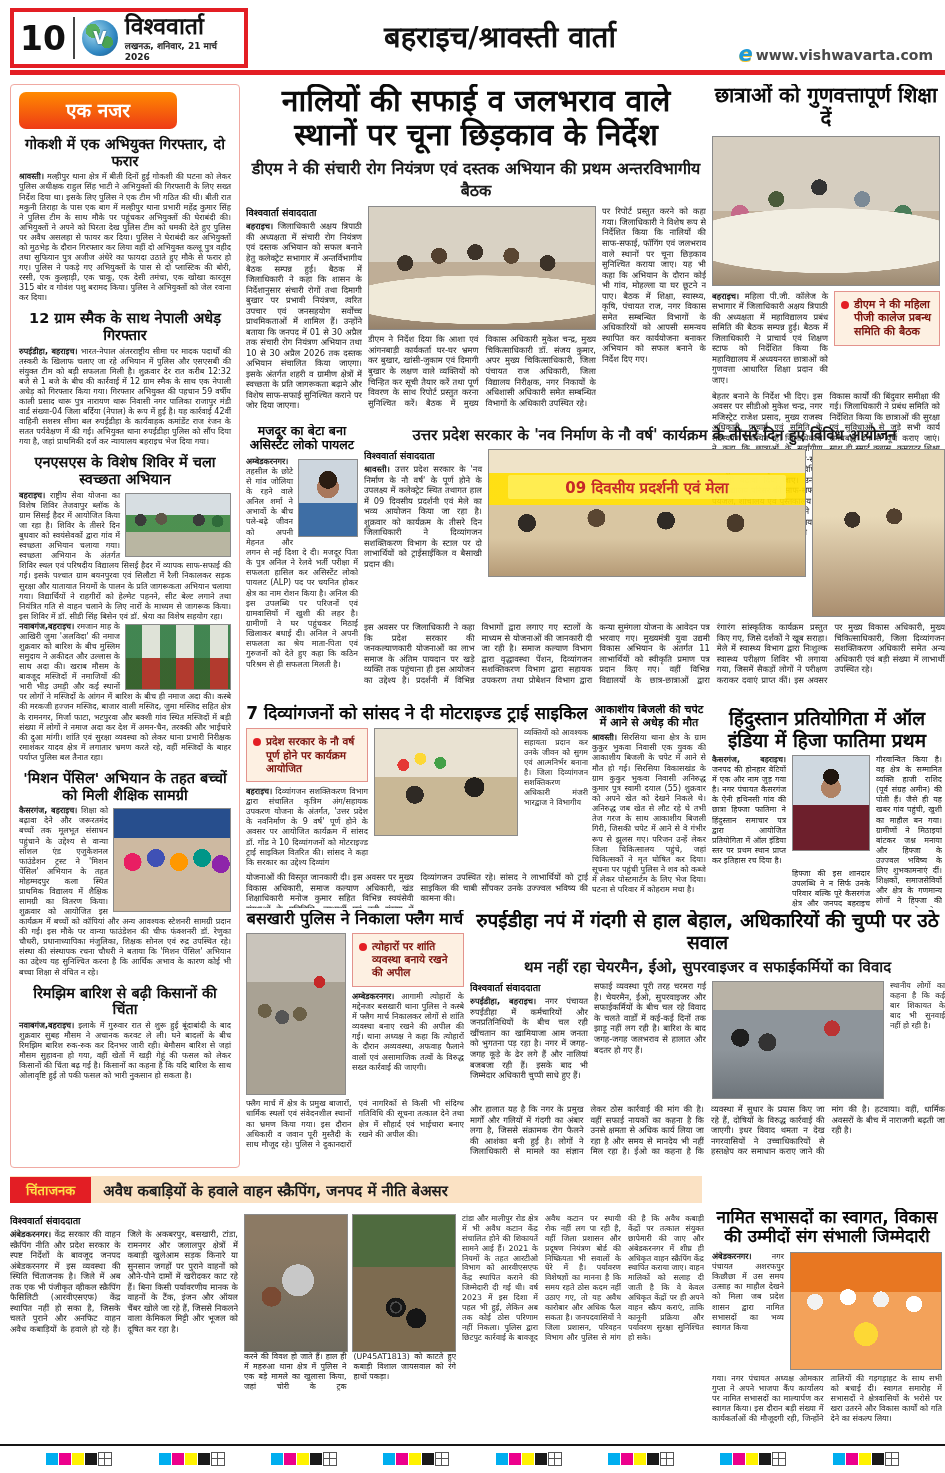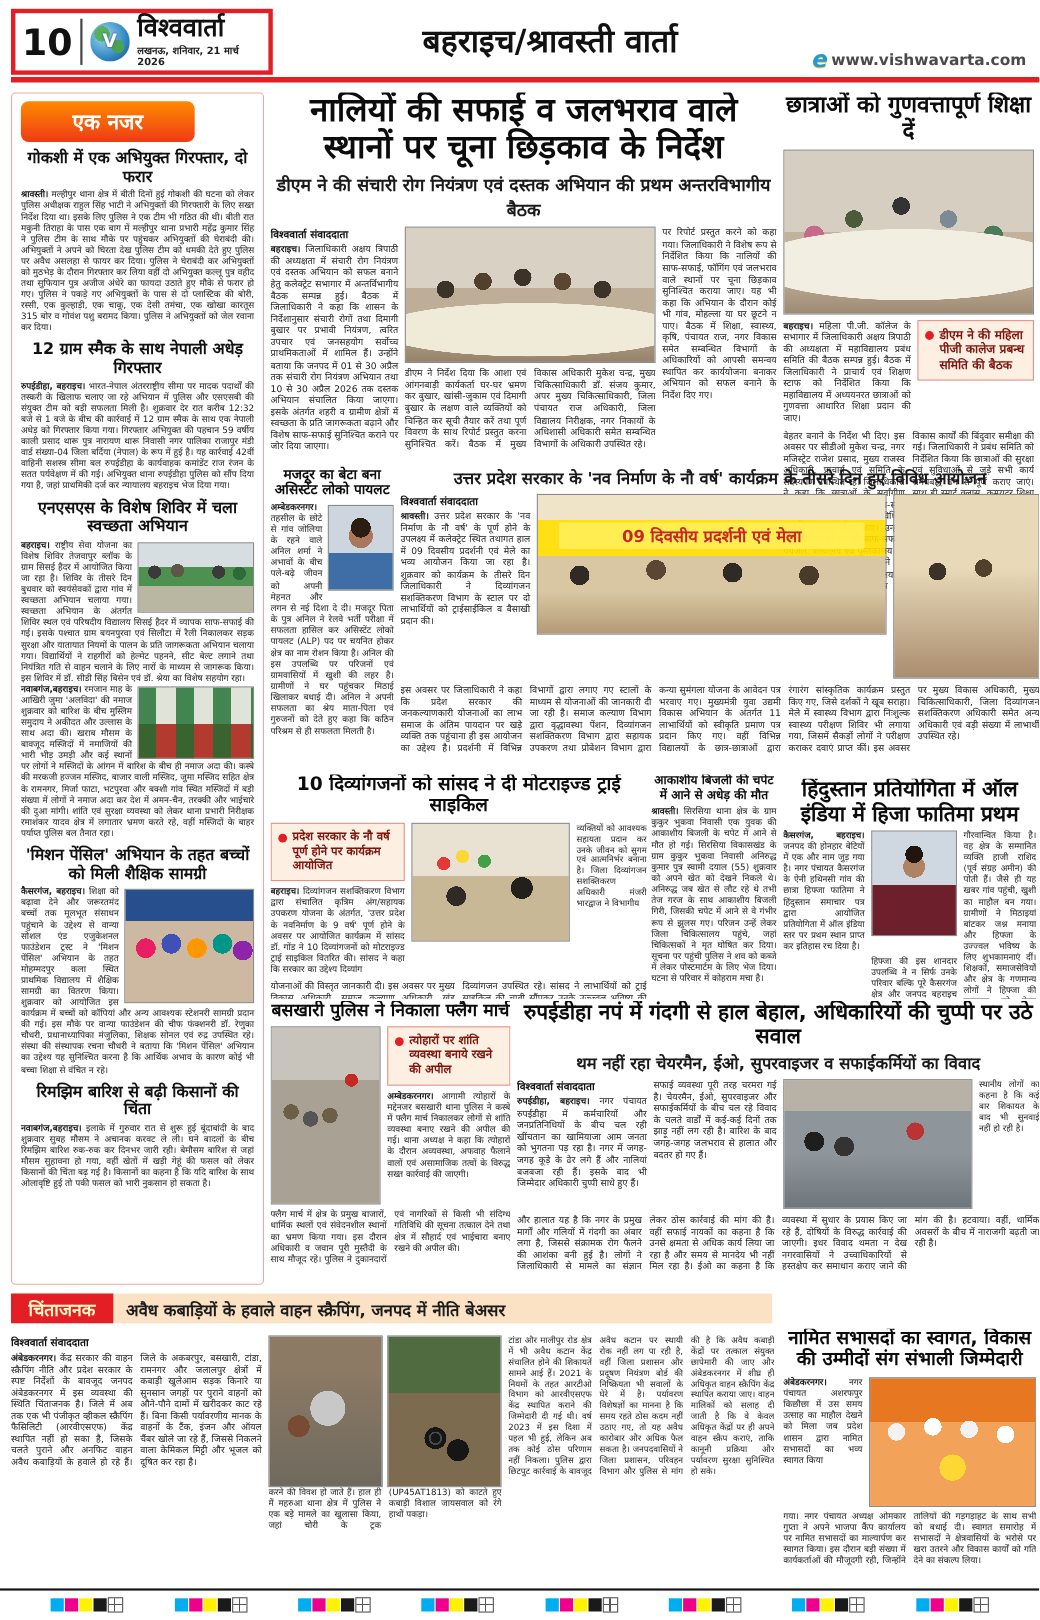--- a/index.html
+++ b/index.html
@@ -33,21 +33,21 @@
   .leftcol{position:absolute;left:10px;top:84px;width:230px;height:1084px;border:1.5px solid #f0a9a2;border-radius:4px;padding:5px 8px;box-sizing:border-box;overflow:hidden}
   .eklabel{width:158px;padding:5px 0 6px;text-align:center;color:#fff;font-size:19px;font-weight:800;background:linear-gradient(180deg,var(--orange1),var(--orange2));border-radius:7px;margin:2px 0 7px}
   .brief h3{font-size:14.5px;font-weight:800;text-align:center;margin:7px 0 3px;line-height:1.15}
   .brief .body{font-size:8px;line-height:1.26}
   .bph{float:right;margin:2px 0 2px 5px}
   
   .hbox{background:var(--boxbg);border:1px solid var(--boxbd);padding:6px 6px;font-weight:800;color:#7c150f;line-height:1.25;display:flex;gap:5px;align-items:flex-start}
   .dot{width:8px;height:8px;border-radius:50%;background:var(--red);flex:0 0 8px;margin-top:3px}
   
   .band{position:absolute;left:10px;top:1176px;width:692px;height:27px;background:var(--bandbg);display:flex;align-items:center;overflow:hidden}
-  .bandlab{background:var(--red);color:#fef9c3;font-weight:800;font-size:16px;padding:4px 16px;margin-right:12px}
+  .bandlab{background:var(--red);color:#fde047;font-weight:800;font-size:13px;padding:4px 16px;margin-right:12px}
   .bandtxt{font-size:15px;font-weight:800;color:#1c1c1c}
   
   .ph{border:1px solid #8a8a8a;position:relative;overflow:hidden;box-sizing:border-box;background:#b6a894}
   .ph-meeting{background:radial-gradient(ellipse 62% 20% at 50% 76%,#f0ead9 0 99%,transparent 100%),radial-gradient(circle 8px at 16% 46%,#3c3228 0 99%,transparent),radial-gradient(circle 8px at 31% 40%,#52402f 0 99%,transparent),radial-gradient(circle 8px at 47% 37%,#3c3228 0 99%,transparent),radial-gradient(circle 8px at 63% 40%,#5a4632 0 99%,transparent),radial-gradient(circle 8px at 79% 46%,#3c3228 0 99%,transparent),linear-gradient(180deg,#d9d2c4 0 45%,#bfae97 45% 70%,#96826b 100%)}
   .ph-college{background:radial-gradient(ellipse 64% 22% at 50% 70%,#f2eee2 0 99%,transparent 100%),radial-gradient(circle 9px at 12% 52%,#c56a8a 0 99%,transparent),radial-gradient(circle 8px at 28% 42%,#4a5a3a 0 99%,transparent),radial-gradient(circle 8px at 47% 34%,#333 0 99%,transparent),radial-gradient(circle 8px at 66% 42%,#7c8a96 0 99%,transparent),radial-gradient(circle 9px at 84% 52%,#4a7c59 0 99%,transparent),linear-gradient(180deg,#d6cec0 0 50%,#c2b29c 50% 75%,#9d8a72 100%)}
   .ph-nss{background:radial-gradient(circle 6px at 14% 42%,#3a3a3a 0 99%,transparent),radial-gradient(circle 6px at 34% 40%,#5e5647 0 99%,transparent),radial-gradient(circle 6px at 70% 42%,#3a3a3a 0 99%,transparent),radial-gradient(circle 6px at 88% 44%,#2f6b3a 0 99%,transparent),linear-gradient(180deg,#d7dee2 0 34%,rgba(46,125,50,.85) 34% 62%,#b9b6a2 62% 100%)}
   .ph-namaz{background:repeating-linear-gradient(90deg,rgba(27,110,48,.8) 0 16px,rgba(222,226,216,0) 16px 34px),linear-gradient(180deg,#dfe3d8 0 52%,#b23a2e 52% 100%)}
   .ph-kids{background:radial-gradient(circle 9px at 16% 52%,#e91e63 0 99%,transparent),radial-gradient(circle 9px at 36% 48%,#3f51b5 0 99%,transparent),radial-gradient(circle 9px at 56% 52%,#ff9800 0 99%,transparent),radial-gradient(circle 9px at 76% 48%,#009688 0 99%,transparent),radial-gradient(circle 9px at 92% 54%,#8e24aa 0 99%,transparent),linear-gradient(180deg,#274e8d 0 28%,#cdb9a1 28% 100%)}
   .ph-portrait{background:radial-gradient(circle 9px at 50% 26%,#2b1d12 0 99%,transparent),radial-gradient(circle 11px at 50% 36%,#a9785c 0 99%,transparent),linear-gradient(180deg,#cdd6de 0 56%,#3e6ea5 56% 100%)}
   .ph-stage{background:radial-gradient(circle 9px at 12% 58%,#2f2a25 0 99%,transparent),radial-gradient(circle 9px at 34% 54%,#5a4632 0 99%,transparent),radial-gradient(circle 9px at 56% 56%,#2f2a25 0 99%,transparent),radial-gradient(circle 9px at 78% 58%,#4a3a2a 0 99%,transparent),linear-gradient(180deg,#efe3c8 0 18%,rgba(255,221,0,.92) 18% 44%,#d9c6a2 44% 70%,#b59a76 100%)}
@@ -176,21 +176,21 @@
       </div>
       <div class="ph ph-stage" style="width:318px;height:128px;flex:0 0 318px">
         <span class="banner-ov">09 दिवसीय प्रदर्शनी एवं मेला</span>
       </div>
       <div class="ph ph-handover" style="flex:1;height:168px"></div>
     </div>
     <p class="body cols5 clip" style="margin-top:5px;height:86px">इस अवसर पर जिलाधिकारी ने कहा कि प्रदेश सरकार की जनकल्याणकारी योजनाओं का लाभ समाज के अंतिम पायदान पर खड़े व्यक्ति तक पहुंचाना ही इस आयोजन का उद्देश्य है। प्रदर्शनी में विभिन्न विभागों द्वारा लगाए गए स्टालों के माध्यम से योजनाओं की जानकारी दी जा रही है। समाज कल्याण विभाग द्वारा वृद्धावस्था पेंशन, दिव्यांगजन सशक्तिकरण विभाग द्वारा सहायक उपकरण तथा प्रोबेशन विभाग द्वारा कन्या सुमंगला योजना के आवेदन पत्र भरवाए गए। मुख्यमंत्री युवा उद्यमी विकास अभियान के अंतर्गत 11 लाभार्थियों को स्वीकृति प्रमाण पत्र प्रदान किए गए। वहीं विभिन्न विद्यालयों के छात्र-छात्राओं द्वारा रंगारंग सांस्कृतिक कार्यक्रम प्रस्तुत किए गए, जिसे दर्शकों ने खूब सराहा। मेले में स्वास्थ्य विभाग द्वारा निःशुल्क स्वास्थ्य परीक्षण शिविर भी लगाया गया, जिसमें सैकड़ों लोगों ने परीक्षण कराकर दवाएं प्राप्त कीं। इस अवसर पर मुख्य विकास अधिकारी, मुख्य चिकित्साधिकारी, जिला दिव्यांगजन सशक्तिकरण अधिकारी समेत अन्य अधिकारी एवं बड़ी संख्या में लाभार्थी उपस्थित रहे।</p>
   </section>
 
   <section class="art" style="left:246px;top:704px;width:342px;height:204px">
-    <h2 class="hl" style="font-size:17px">10 दिव्यांगजनों को सांसद ने दी मोटराइज्ड ट्राई साइकिल</h2>
+    <h2 class="hl" style="font-size:17px">7 दिव्यांगजनों को सांसद ने दी मोटराइज्ड ट्राई साइकिल</h2>
     <div class="row" style="margin-top:5px">
       <div style="width:122px;flex:0 0 122px">
         <div class="hbox" style="font-size:10.5px">
             <span class="dot"></span>
             <span>प्रदेश सरकार के नौ वर्ष पूर्ण होने पर कार्यक्रम आयोजित</span>
           </div>
         <p class="body" style="margin-top:5px;font-size:8px"><b class="date">बहराइच।</b> <span>दिव्यांगजन सशक्तिकरण विभाग द्वारा संचालित कृत्रिम अंग/सहायक उपकरण योजना के अंतर्गत, 'उत्तर प्रदेश के नवनिर्माण के 9 वर्ष' पूर्ण होने के अवसर पर आयोजित कार्यक्रम में सांसद डॉ. गोंड ने 10 दिव्यांगजनों को मोटराइज्ड ट्राई साइकिल वितरित की। सांसद ने कहा कि सरकार का उद्देश्य दिव्यांग</span></p>
       </div>
       <div class="ph ph-trike" style="width:144px;height:108px;flex:0 0 144px"></div>
       <div style="flex:1">

